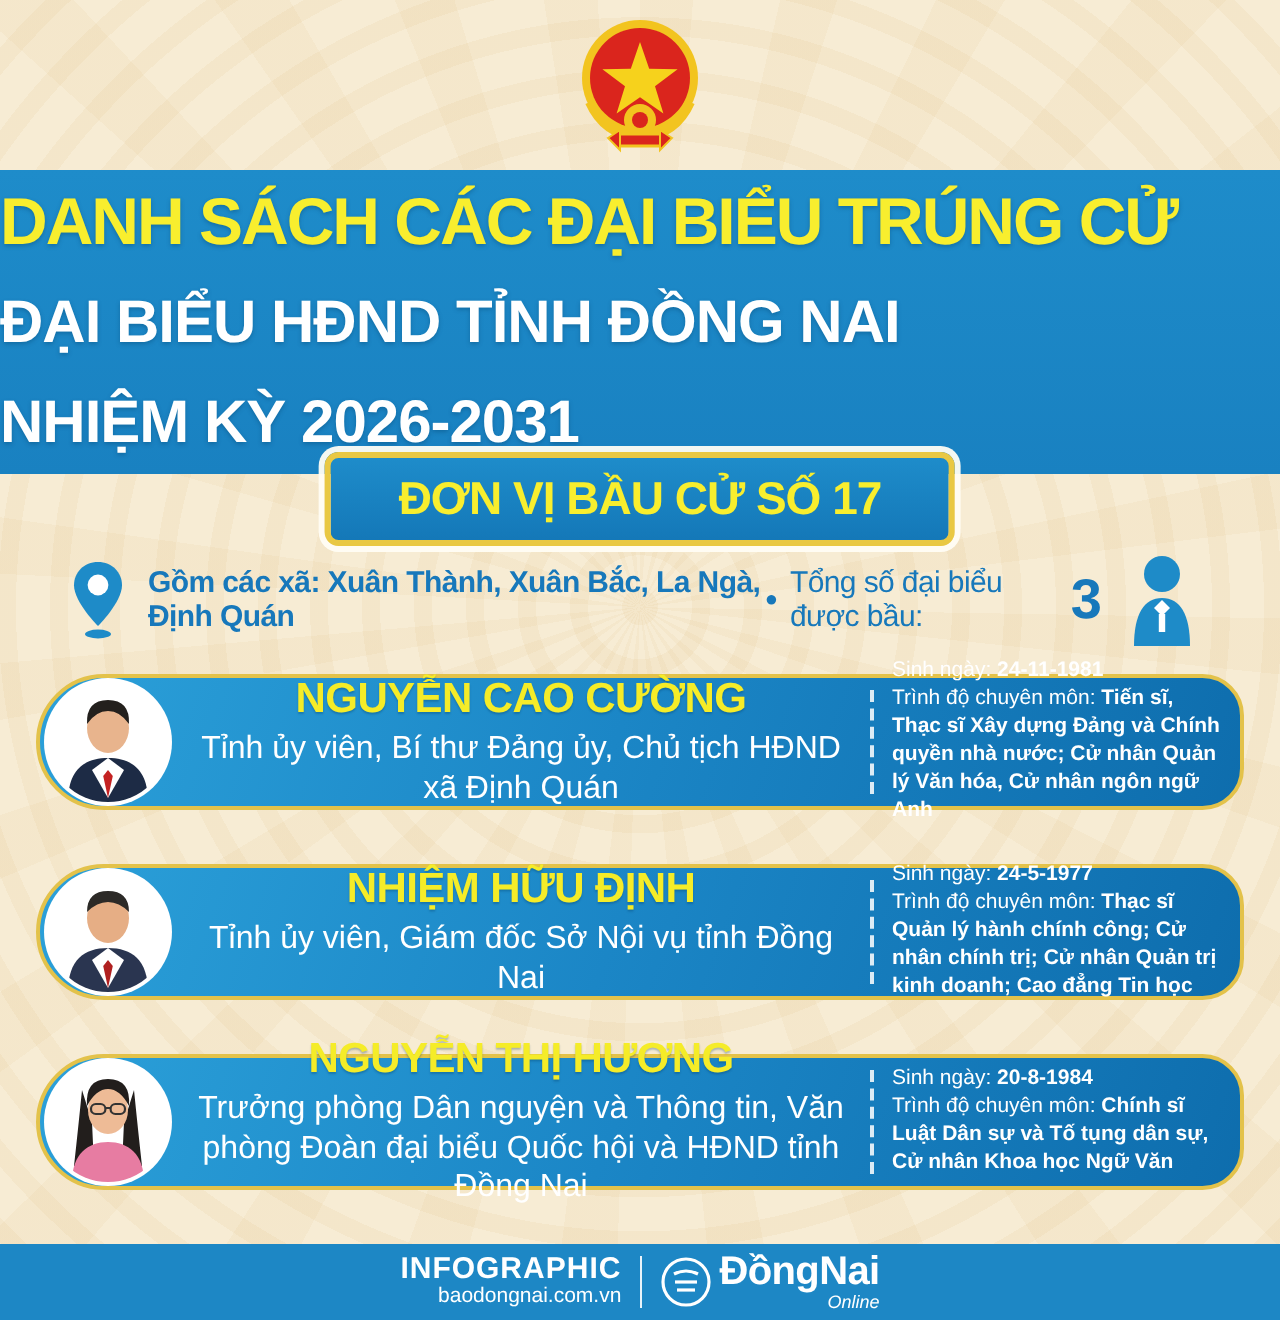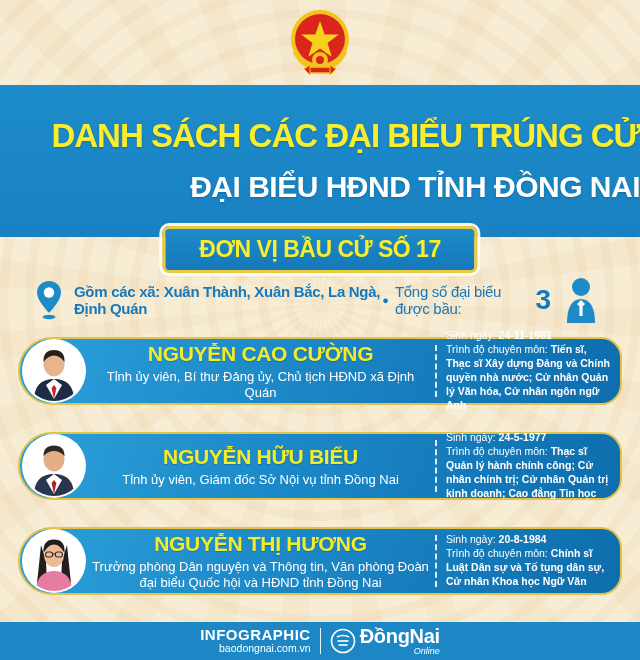--- a/index.html
+++ b/index.html
@@ -9,21 +9,21 @@
     background-image:
       repeating-conic-gradient(from 0deg at 50% 46%, rgba(205,155,70,0.06) 0deg 5deg, rgba(205,155,70,0) 5deg 13deg),
       repeating-radial-gradient(circle at 50% 46%, rgba(205,155,70,0.07) 0 9px, rgba(205,155,70,0) 9px 26px);
   }
 
   
   .emblem-wrap{position:absolute;top:5px;left:0;width:640px;display:flex;justify-content:center;}
 
   
   .header-band{position:absolute;top:85px;left:0;width:640px;height:152px;background:linear-gradient(180deg,#1e8cca,#1981c1);
-    display:flex;flex-direction:column;align-items:flex-end;justify-content:center;text-align:center;}
+    display:flex;flex-direction:column;align-items:flex-start;justify-content:center;text-align:center;}
   .title1{font-size:33px;font-weight:800;letter-spacing:-1px;color:#f8ee2e;line-height:40px;
     text-shadow:0 1px 2px rgba(0,60,100,.35);}
   .title2,.title3{font-size:30px;font-weight:800;letter-spacing:-0.5px;color:#ffffff;line-height:38px;
     text-shadow:0 1px 2px rgba(0,60,100,.35);margin-top:12px;}
 
   
   .unit-pill{position:absolute;top:226px;left:50%;transform:translateX(-50%);
     background:linear-gradient(180deg,#1e8cca,#1478b8);
     border:3px solid #e9c843;border-radius:7px;box-shadow:0 0 0 3px rgba(255,253,244,.95);
     padding:7px 34px;white-space:nowrap;}
@@ -43,21 +43,21 @@
   .card{position:absolute;left:18px;width:604px;height:68px;
     background:linear-gradient(110deg,#2ba0d9 0%,#1b86c6 48%,#0e6dad 100%);
     border:2px solid #e3c24a;border-radius:36px 22px 22px 36px;box-sizing:border-box;
     display:flex;align-items:center;}
   .card1{top:337px;} .card2{top:432px;} .card3{top:527px;}
   .photo{flex:0 0 auto;width:60px;height:60px;margin-left:2px;border-radius:50%;background:#ffffff;
     border:2px solid rgba(255,255,255,.95);overflow:hidden;}
   .cmid{flex:1 1 auto;text-align:center;padding:0 6px;}
   .dname{font-size:21px;font-weight:800;color:#f5ec28;letter-spacing:-0.3px;line-height:1.15;
     text-shadow:0 1px 1px rgba(0,60,100,.3);}
-  .dpos{font-size:13px;color:#ffffff;line-height:1.22;margin-top:3px;}
+  .dpos{font-size:16px;color:#ffffff;line-height:1.22;margin-top:3px;}
   .vdash{flex:0 0 auto;border-left:2px dashed rgba(255,255,255,.85);height:52px;}
   .cdet{flex:0 0 auto;width:164px;padding:0 10px 0 9px;color:#ffffff;font-size:10.5px;line-height:1.32;}
   .cdet .detline{margin:0;}
   .cdet strong{font-weight:700;}
 
   
   .footer{position:absolute;top:622px;left:0;width:640px;height:38px;background:#1d87c5;
     display:flex;align-items:center;justify-content:center;}
   .fbrand{text-align:right;color:#fff;line-height:1.1;}
   .fbrand .b1{font-size:15px;font-weight:800;letter-spacing:0.5px;}
@@ -83,20 +83,21 @@
       <circle cx="38" cy="55" r="4" fill="#da251d"></circle>
       <rect x="26" y="62" width="24" height="6" rx="2" fill="#da251d" stroke="#f2c41f" stroke-width="1.5"></rect>
       <path d="M22 64 L28 60 L28 70 Z" fill="#da251d" stroke="#f2c41f" stroke-width="1"></path>
       <path d="M54 64 L48 60 L48 70 Z" fill="#da251d" stroke="#f2c41f" stroke-width="1"></path>
     </svg>
   </div>
 
   <div class="header-band">
     <div class="title1">DANH SÁCH CÁC ĐẠI BIỂU TRÚNG CỬ</div>
     <div class="title2">ĐẠI BIỂU HĐND TỈNH ĐỒNG NAI</div>
+    <div class="title3">NHIỆM KỲ 2026-2031</div>
   </div>
 
   <div class="unit-pill">
     <span>ĐƠN VỊ BẦU CỬ SỐ 17</span>
   </div>
 
   <div class="info-row">
     <svg class="pin" width="26" height="40" viewBox="0 0 26 40">
       <path d="M13 1 C6 1 1 6.2 1 12.6 C1 21 13 33 13 33 C13 33 25 21 25 12.6 C25 6.2 20 1 13 1 Z" fill="#1e8bc8"></path>
       <circle cx="13" cy="12.5" r="5.2" fill="#ffffff"></circle>
@@ -143,21 +144,21 @@
       <svg width="60" height="60" viewBox="0 0 60 60">
         <rect width="60" height="60" fill="#ffffff"></rect>
         <path d="M10 60 C10 44 18 38 30 38 C42 38 50 44 50 60 Z" fill="#2a3550"></path>
         <path d="M30 38 L22 44 L30 58 L38 44 Z" fill="#ffffff"></path>
         <path d="M30 44 L27.6 47 L30 58 L32.4 47 Z" fill="#b02020"></path>
         <ellipse cx="30" cy="23" rx="10.5" ry="12.5" fill="#e6ae85"></ellipse>
         <path d="M19.5 20 Q19.5 9.5 30 9.5 Q40.5 9.5 40.5 20 Q35.5 15 30 15 Q24.5 15 19.5 20 Z" fill="#2c2a27"></path>
       </svg>
     </div>
     <div class="cmid">
-      <div class="dname">NGUYỄN HỮU BIỂU</div>
+      <div class="dname">NHIỆM HỮU ĐỊNH</div>
       <div class="dpos">Tỉnh ủy viên, Giám đốc Sở Nội vụ tỉnh Đồng Nai</div>
     </div>
     <div class="vdash"></div>
     <div class="cdet">
       <div class="detline"><span>Sinh ngày:</span> <strong>24-5-1977</strong></div>
       <div class="detline"><span>Trình độ chuyên môn:</span> <strong>Thạc sĩ Quản lý hành chính công; Cử nhân chính trị; Cử nhân Quản trị kinh doanh; Cao đẳng Tin học</strong></div>
     </div>
   </div>
 
   <div class="card card3">

